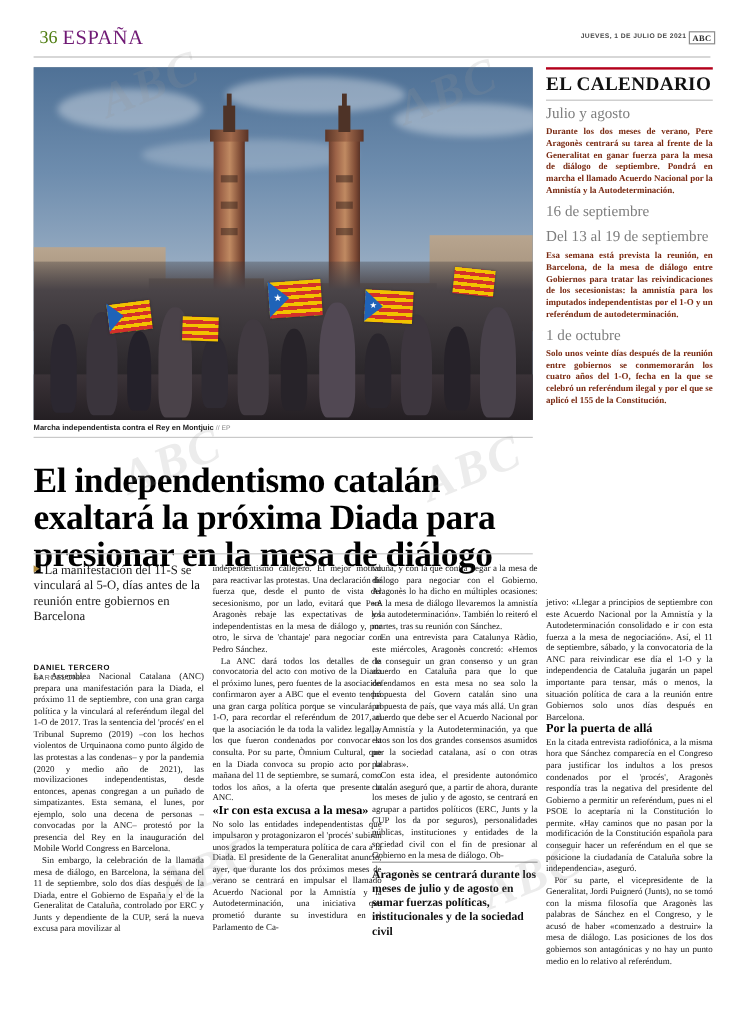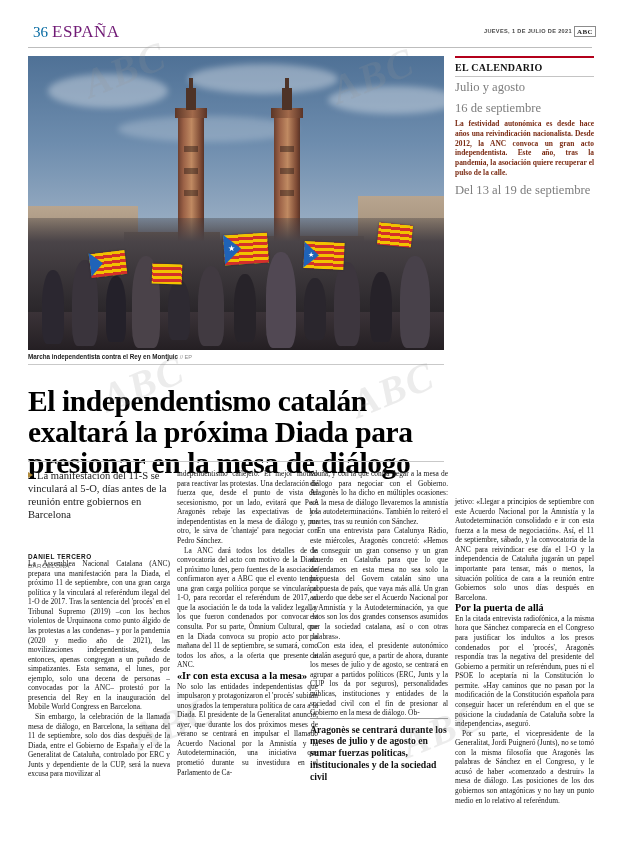--- a/index.html
+++ b/index.html
@@ -29,21 +29,21 @@
   }
 
   
   .masthead {
     position: absolute;
     left: 0; top: 22px;
     width: 620px; height: 26px;
   }
   .folio {
     position: absolute; left: 33px; top: 2px;
-    font-size: 15px; color: #0369a1;
+    font-size: 15px; color: #4d7c0f;
     font-family: "Liberation Serif", serif;
   }
   .section-name {
     position: absolute; left: 52px; top: 0px;
     font-size: 17px; letter-spacing: 0.5px;
     color: #701a75;
     font-family: "Liberation Serif", serif;
   }
   .dateline {
     position: absolute; right: 48px; top: 6px;
@@ -232,21 +232,21 @@
     position: absolute;
     left: 455px; top: 56px;
     width: 139px;
   }
   .cal-rule-top {
     width: 139px; height: 1.8px; background: #b3001b; margin-bottom: 4px;
   }
   .cal-title {
     font-family: "Liberation Serif", serif;
     font-weight: bold;
-    font-size: 10px;
+    font-size: 16px;
     letter-spacing: 0.3px;
     color: #111;
     margin-bottom: 3px;
   }
   .cal-rule-sub {
     width: 139px; height: 0.7px; background: #c4c4c4; margin-bottom: 5px;
   }
   .cal-item { margin-bottom: 7px; }
   .cal-date {
     font-family: "Liberation Serif", serif;
@@ -381,27 +381,32 @@
   <p>Por su parte, el vicepresidente de la Generalitat, Jordi Puigneró (Junts), no se tomó con la misma filosofía que Aragonès las palabras de Sánchez en el Congreso, y le acusó de haber «comenzado a destruir» la mesa de diálogo. Las posiciones de los dos gobiernos son antagónicas y no hay un punto medio en lo relativo al referéndum.</p>
 </div>
 
 <aside class="calendar">
   <div class="cal-rule-top"></div>
   <div class="cal-title">EL CALENDARIO</div>
   <div class="cal-rule-sub"></div>
 
   <div class="cal-item">
     <div class="cal-date">Julio y agosto</div>
+    <div class="cal-text">Durante los dos meses de verano, Pere Aragonès centrará su tarea al frente de la Generalitat en ganar fuerza para la mesa de diálogo de septiembre. Pondrá en marcha el llamado Acuerdo Nacional por la Amnistía y la Autodeterminación.</div>
   </div>
   <div class="cal-item">
     <div class="cal-date">16 de septiembre</div>
-    <div class="cal-text">La festividad autonómica es desde hace años una reivindicación nacionalista. Desde 2012, la ANC convoca un gran acto independentista. Este año, tras la pandemia, la asociación quiere recuperar el pulso de la calle.</div>
   </div>
   <div class="cal-item">
     <div class="cal-date">Del 13 al 19 de septiembre</div>
+    <div class="cal-text">Esa semana está prevista la reunión, en Barcelona, de la mesa de diálogo entre Gobiernos para tratar las reivindicaciones de los secesionistas: la amnistía para los imputados independentistas por el 1-O y un referéndum de autodeterminación.</div>
+  </div>
+  <div class="cal-item">
+    <div class="cal-date">1 de octubre</div>
+    <div class="cal-text">Solo unos veinte días después de la reunión entre gobiernos se conmemorarán los cuatro años del 1-O, fecha en la que se celebró un referéndum ilegal y por el que se aplicó el 155 de la Constitución.</div>
   </div>
 </aside>
 
 <div class="wm" style="left:82px;  top:46px;  font-size:40px; transform:rotate(-22deg);">ABC</div>
 <div class="wm" style="left:330px; top:52px;  font-size:40px; transform:rotate(-22deg);">ABC</div>
 <div class="wm" style="left:100px; top:360px; font-size:40px; transform:rotate(-22deg);">ABC</div>
 <div class="wm" style="left:350px; top:366px; font-size:40px; transform:rotate(-22deg);">ABC</div>
 <div class="wm" style="left:130px; top:700px; font-size:40px; transform:rotate(-22deg);">ABC</div>
 <div class="wm" style="left:400px; top:706px; font-size:40px; transform:rotate(-22deg);">ABC</div>
 

